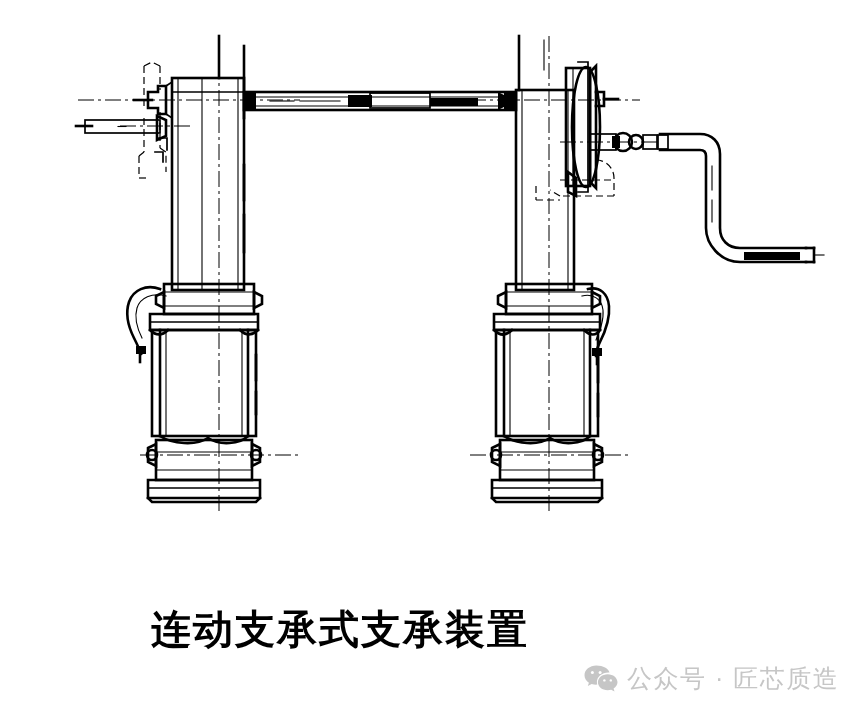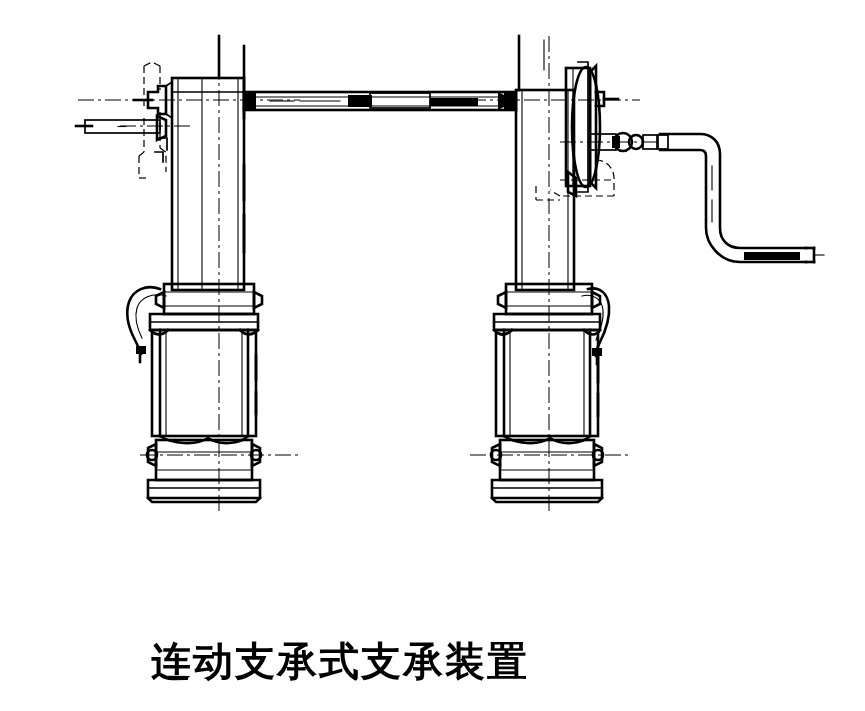--- a/index.html
+++ b/index.html
@@ -24,21 +24,21 @@
   #drawing-svg {
     position: absolute;
     left: 0; top: 0;
     width: 865px;
     height: 711px;
     display: block;
   }
   #caption {
     position: absolute;
     left: 0;
-    top: 636px;
+    top: 604px;
     width: 680px;
     text-align: center;
     font-family: "Liberation Serif", "DejaVu Serif", serif;
     font-size: 40px;
     font-weight: 700;
     letter-spacing: 2px;
     color: #000000;
     white-space: nowrap;
     line-height: 52px;
   }
@@ -308,14 +308,27 @@
         <path class="hv" d="M492 480 L602 480 L602 498 L492 498 Z"></path>
         <line class="md" x1="492" y1="488" x2="602" y2="488"></line>
         <path class="hv" d="M492 498 L496 502 L598 502 L602 498"></path>
       </g>
     </g>
 
   </svg>
 
   <div id="caption">连动支承式支承装置</div>
 
+  <div id="watermark">
+    <span class="wm-icon">
+      <svg viewBox="0 0 34 27" width="34" height="27" aria-hidden="true">
+        <path fill="#c6c6c6" d="M12.4 0.6C5.8 0.6 0.5 4.9 0.5 10.2c0 3 1.7 5.7 4.4 7.5l-1.1 3.4 3.9-2c1.4 0.4 2.9 0.6 4.4 0.6 0.4 0 0.8 0 1.2-0.1 -0.3-0.8-0.4-1.7-0.4-2.6 0-5.3 5.1-9.6 11.4-9.6 0.4 0 0.8 0 1.2 0.1C24.5 3.8 19.1 0.6 12.4 0.6z"></path>
+        <circle fill="#ffffff" cx="8.4" cy="7.6" r="1.5"></circle>
+        <circle fill="#ffffff" cx="16.1" cy="7.6" r="1.5"></circle>
+        <path fill="#c6c6c6" d="M33.5 17.3c0-4.4-4.4-8-9.8-8s-9.8 3.6-9.8 8 4.4 8 9.8 8c1.2 0 2.4-0.2 3.5-0.5l3.3 1.7 -0.9-2.9C31.9 21.9 33.5 19.7 33.5 17.3z"></path>
+        <circle fill="#ffffff" cx="20.4" cy="15.4" r="1.2"></circle>
+        <circle fill="#ffffff" cx="26.8" cy="15.4" r="1.2"></circle>
+      </svg>
+    </span>
+    <span class="wm-text">公众号 · 匠芯质造</span>
+  </div>
 
 </div>
 
 </body></html>

